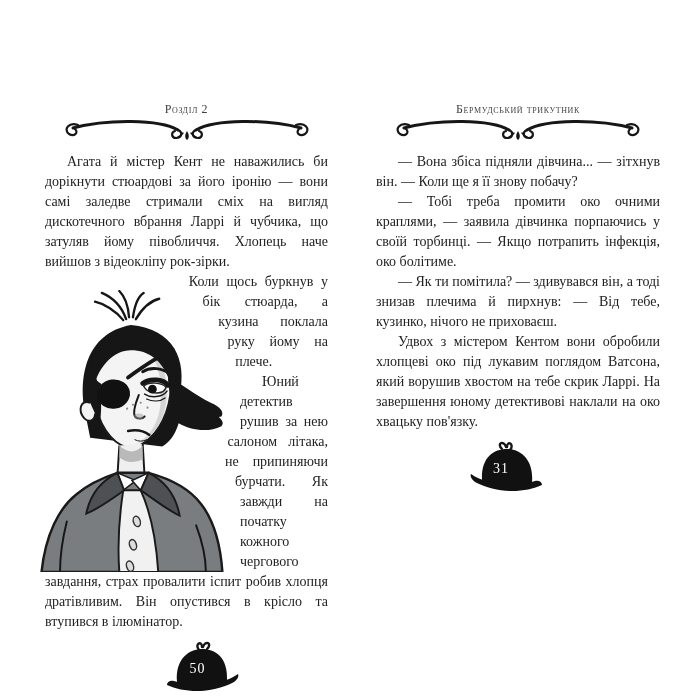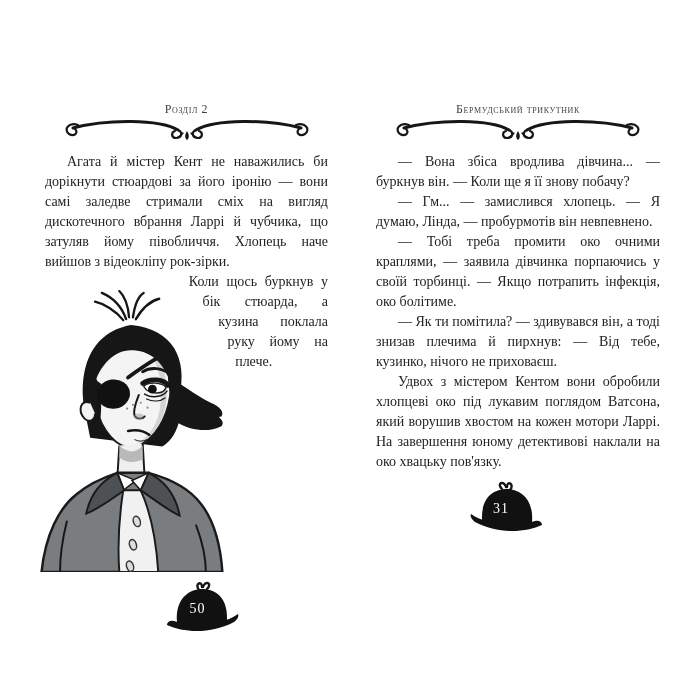--- a/index.html
+++ b/index.html
@@ -137,20 +137,21 @@
           <ellipse cx="102" cy="262" rx="3.5" ry="5.5" transform="rotate(-18 102 262)"></ellipse>
           <ellipse cx="99" cy="284" rx="3.5" ry="5.5" transform="rotate(-18 99 284)"></ellipse>
         </g>
 
         <g class="ink-line" stroke-width="2">
           <path d="M34,238 C30,254 27,272 27,290"></path>
           <path d="M167,242 C173,258 177,274 177,290"></path>
         </g>
       </svg>
           </span><span>Коли щось буркнув у бік стюарда, а кузина поклала руку йому на плече.</span></p>
+      <p>Юний детектив рушив за нею салоном літака, не припиняючи бурчати. Як завжди на початку кожного чергового завдання, страх провалити іспит робив хлопця дратівливим. Він опустився в крісло та втупився в ілюмінатор.</p>
     </div>
 
     <footer class="page-footer">
       <div class="hat">
         <svg viewBox="0 0 74 58" aria-hidden="true">
 
           <g class="ink-line" stroke-width="2.4">
             <path d="M33,9 C28,3 36,-1 36,6"></path>
             <path d="M37,6 C39,-1 47,2 41,8"></path>
           </g>
@@ -178,25 +179,24 @@
         </g>
         <path d="M128,12 C125.6,16 125.6,19 128,21 C130.4,19 130.4,16 128,12 Z" fill="#161616"></path>
         <g class="ink-line" stroke-width="1.4">
           <path d="M124,14 q-2,3 -5,4"></path>
           <path d="M132,14 q2,3 5,4"></path>
         </g>
       </svg>
     </header>
 
     <div class="page-body">
-      <p>— Вона збіса вродлива дівчина... — буркнув він. — Коли ще я її знову побачу?</p>
-      <p>— Гм... — замислився хлопець. — Я думаю, Лінда, — пробурмотів він невпевнено.</p>
+      <p>— Вона збіса підняли дівчина... — зітхнув він. — Коли ще я її знову побачу?</p>
       <p>— Тобі треба промити око очними краплями, — заявила дівчинка порпаючись у своїй торбинці. — Якщо потрапить інфекція, око болітиме.</p>
       <p>— Як ти помітила? — здивувався він, а тоді знизав плечима й пирхнув: — Від тебе, кузинко, нічого не приховаєш.</p>
-      <p>Удвох з містером Кентом вони обробили хлопцеві око під лукавим поглядом Ватсона, який ворушив хвостом на кожен мотори Ларрі. На завершення юному детективові наклали на око хвацьку пов'язку.</p>
+      <p>Удвох з містером Кентом вони обробили хлопцеві око під лукавим поглядом Ватсона, який ворушив хвостом на тебе скрик Ларрі. На завершення юному детективові наклали на око хвацьку пов'язку.</p>
     </div>
 
     <footer class="page-footer">
       <div class="hat">
         <svg viewBox="0 0 74 58" aria-hidden="true">
           <g class="ink-line" stroke-width="2.4">
             <path d="M33,9 C28,3 36,-1 36,6"></path>
             <path d="M37,6 C39,-1 47,2 41,8"></path>
           </g>
           <path d="M11,41 C9,17 24,8 36,8 C50,8 62,17 61,39 C61,43 57,45 51,46 L14,45 Z" fill="#111"></path>

